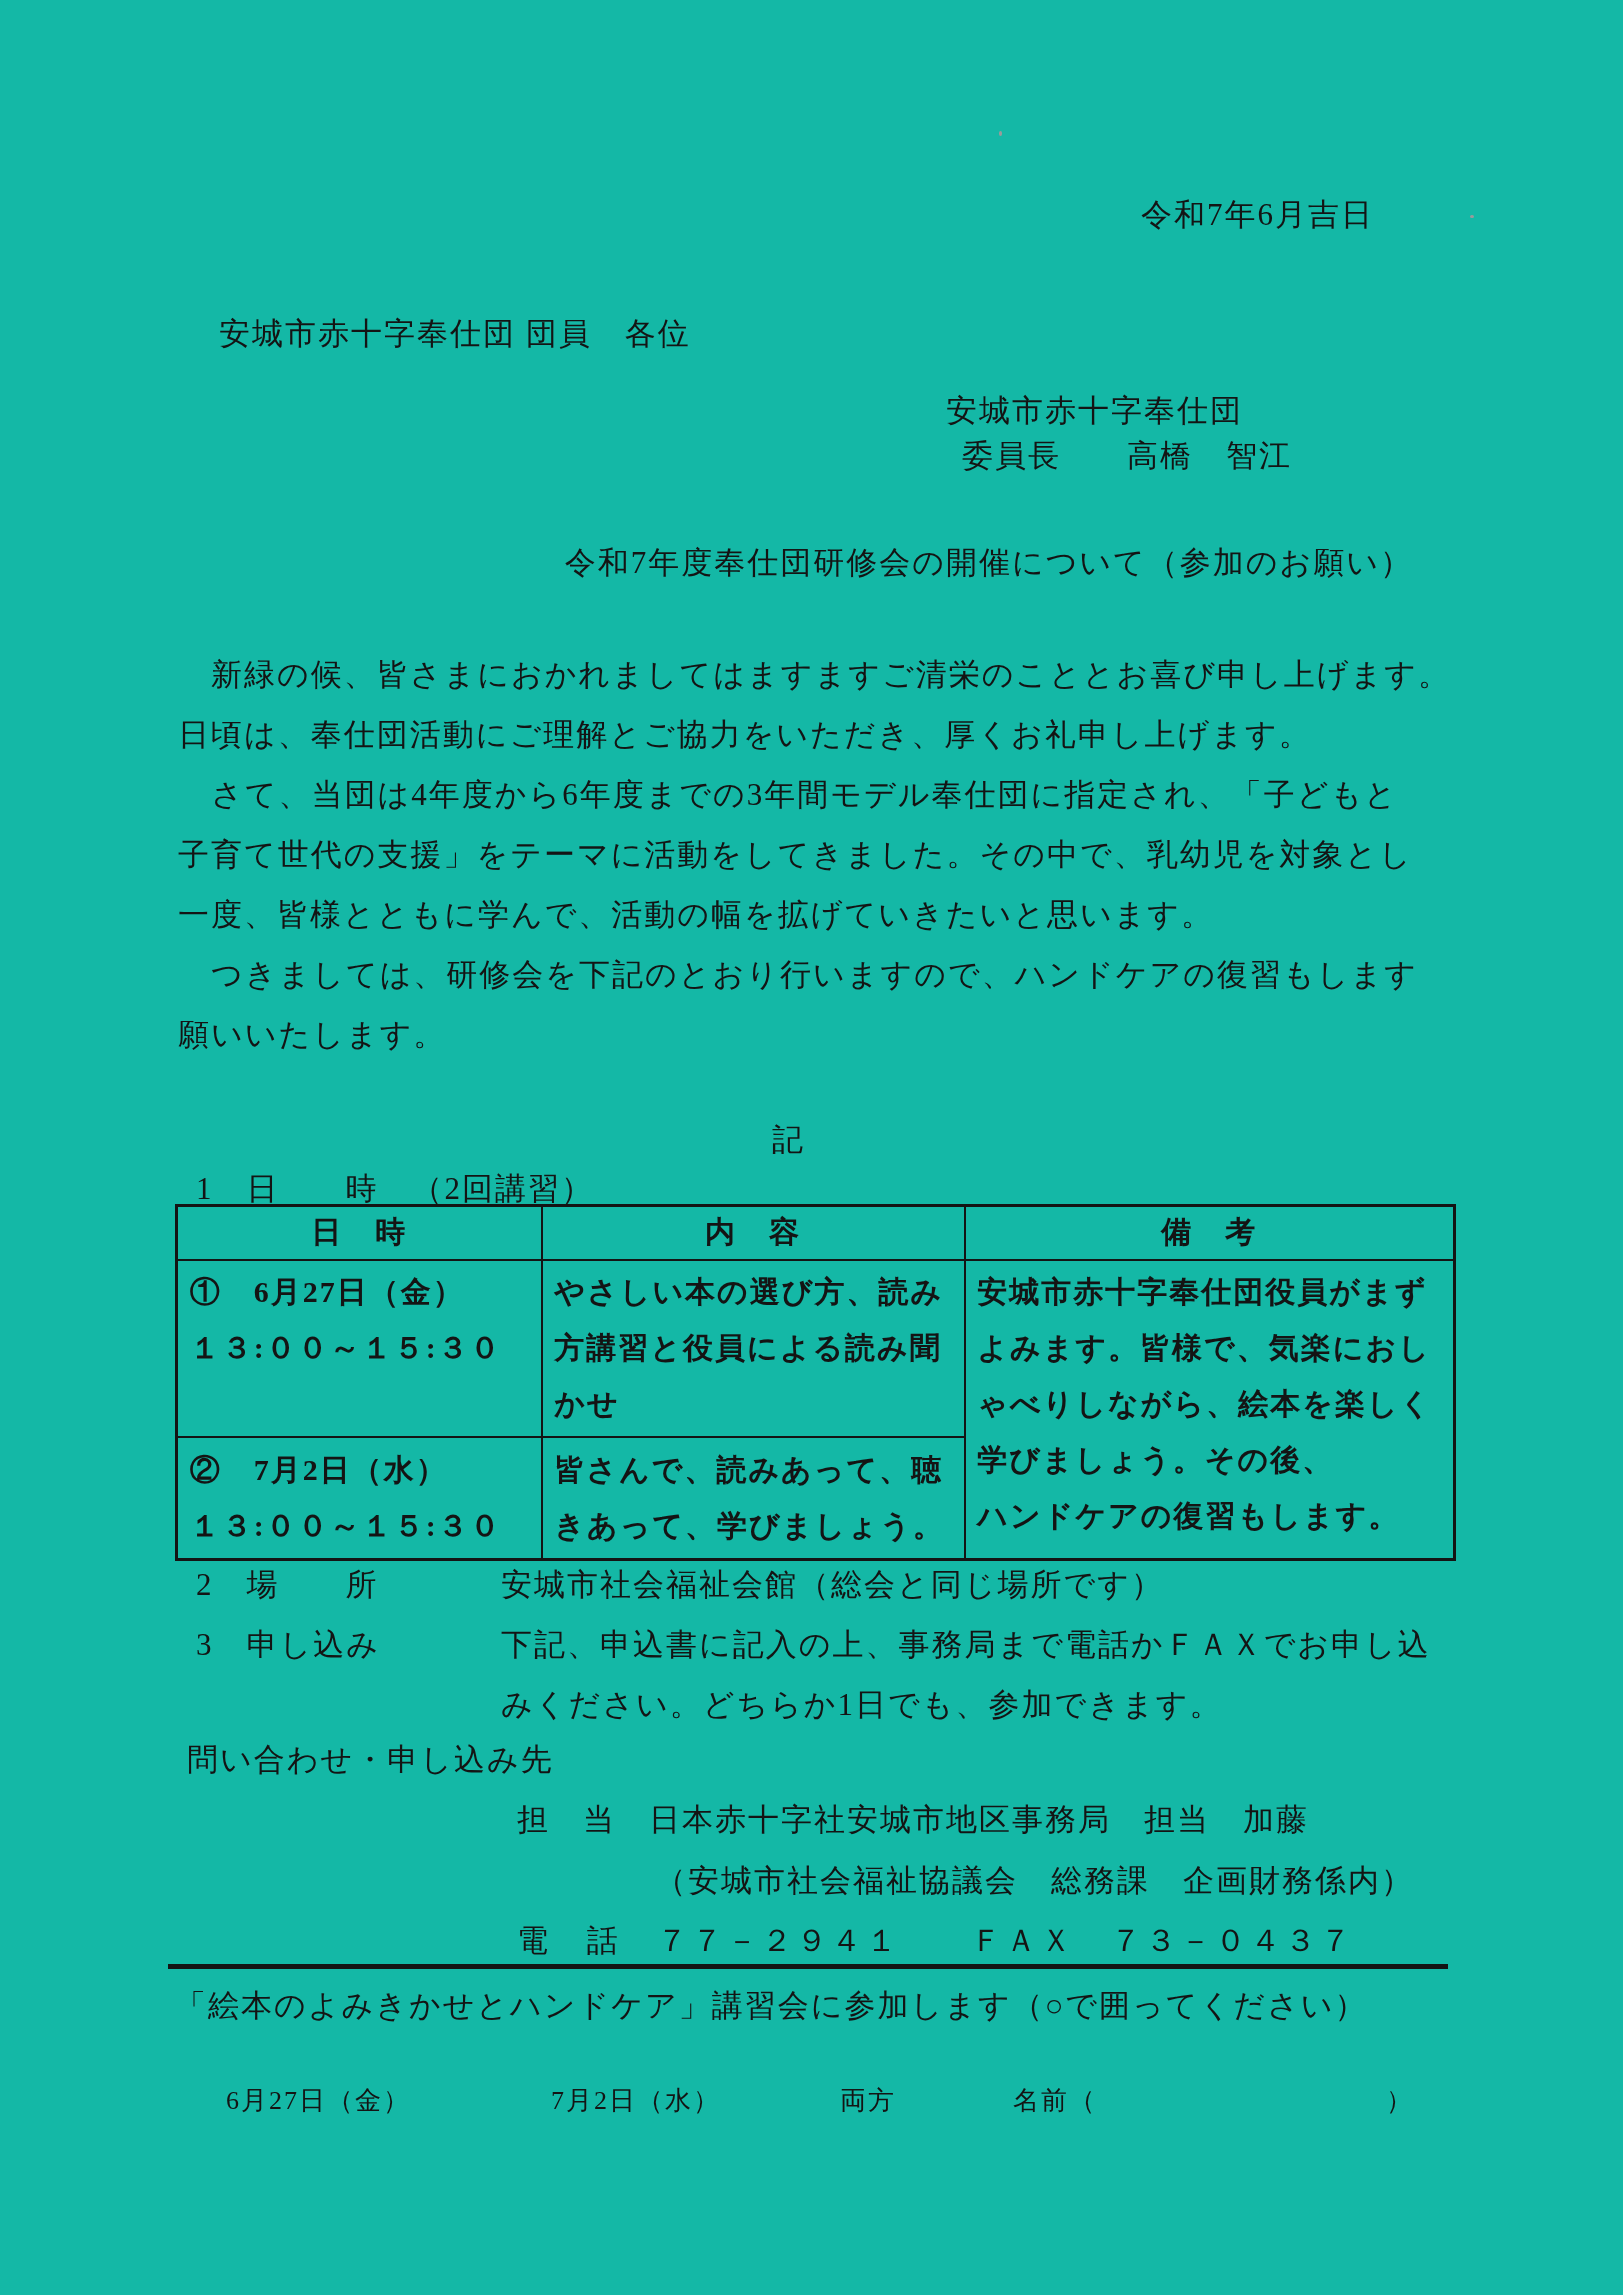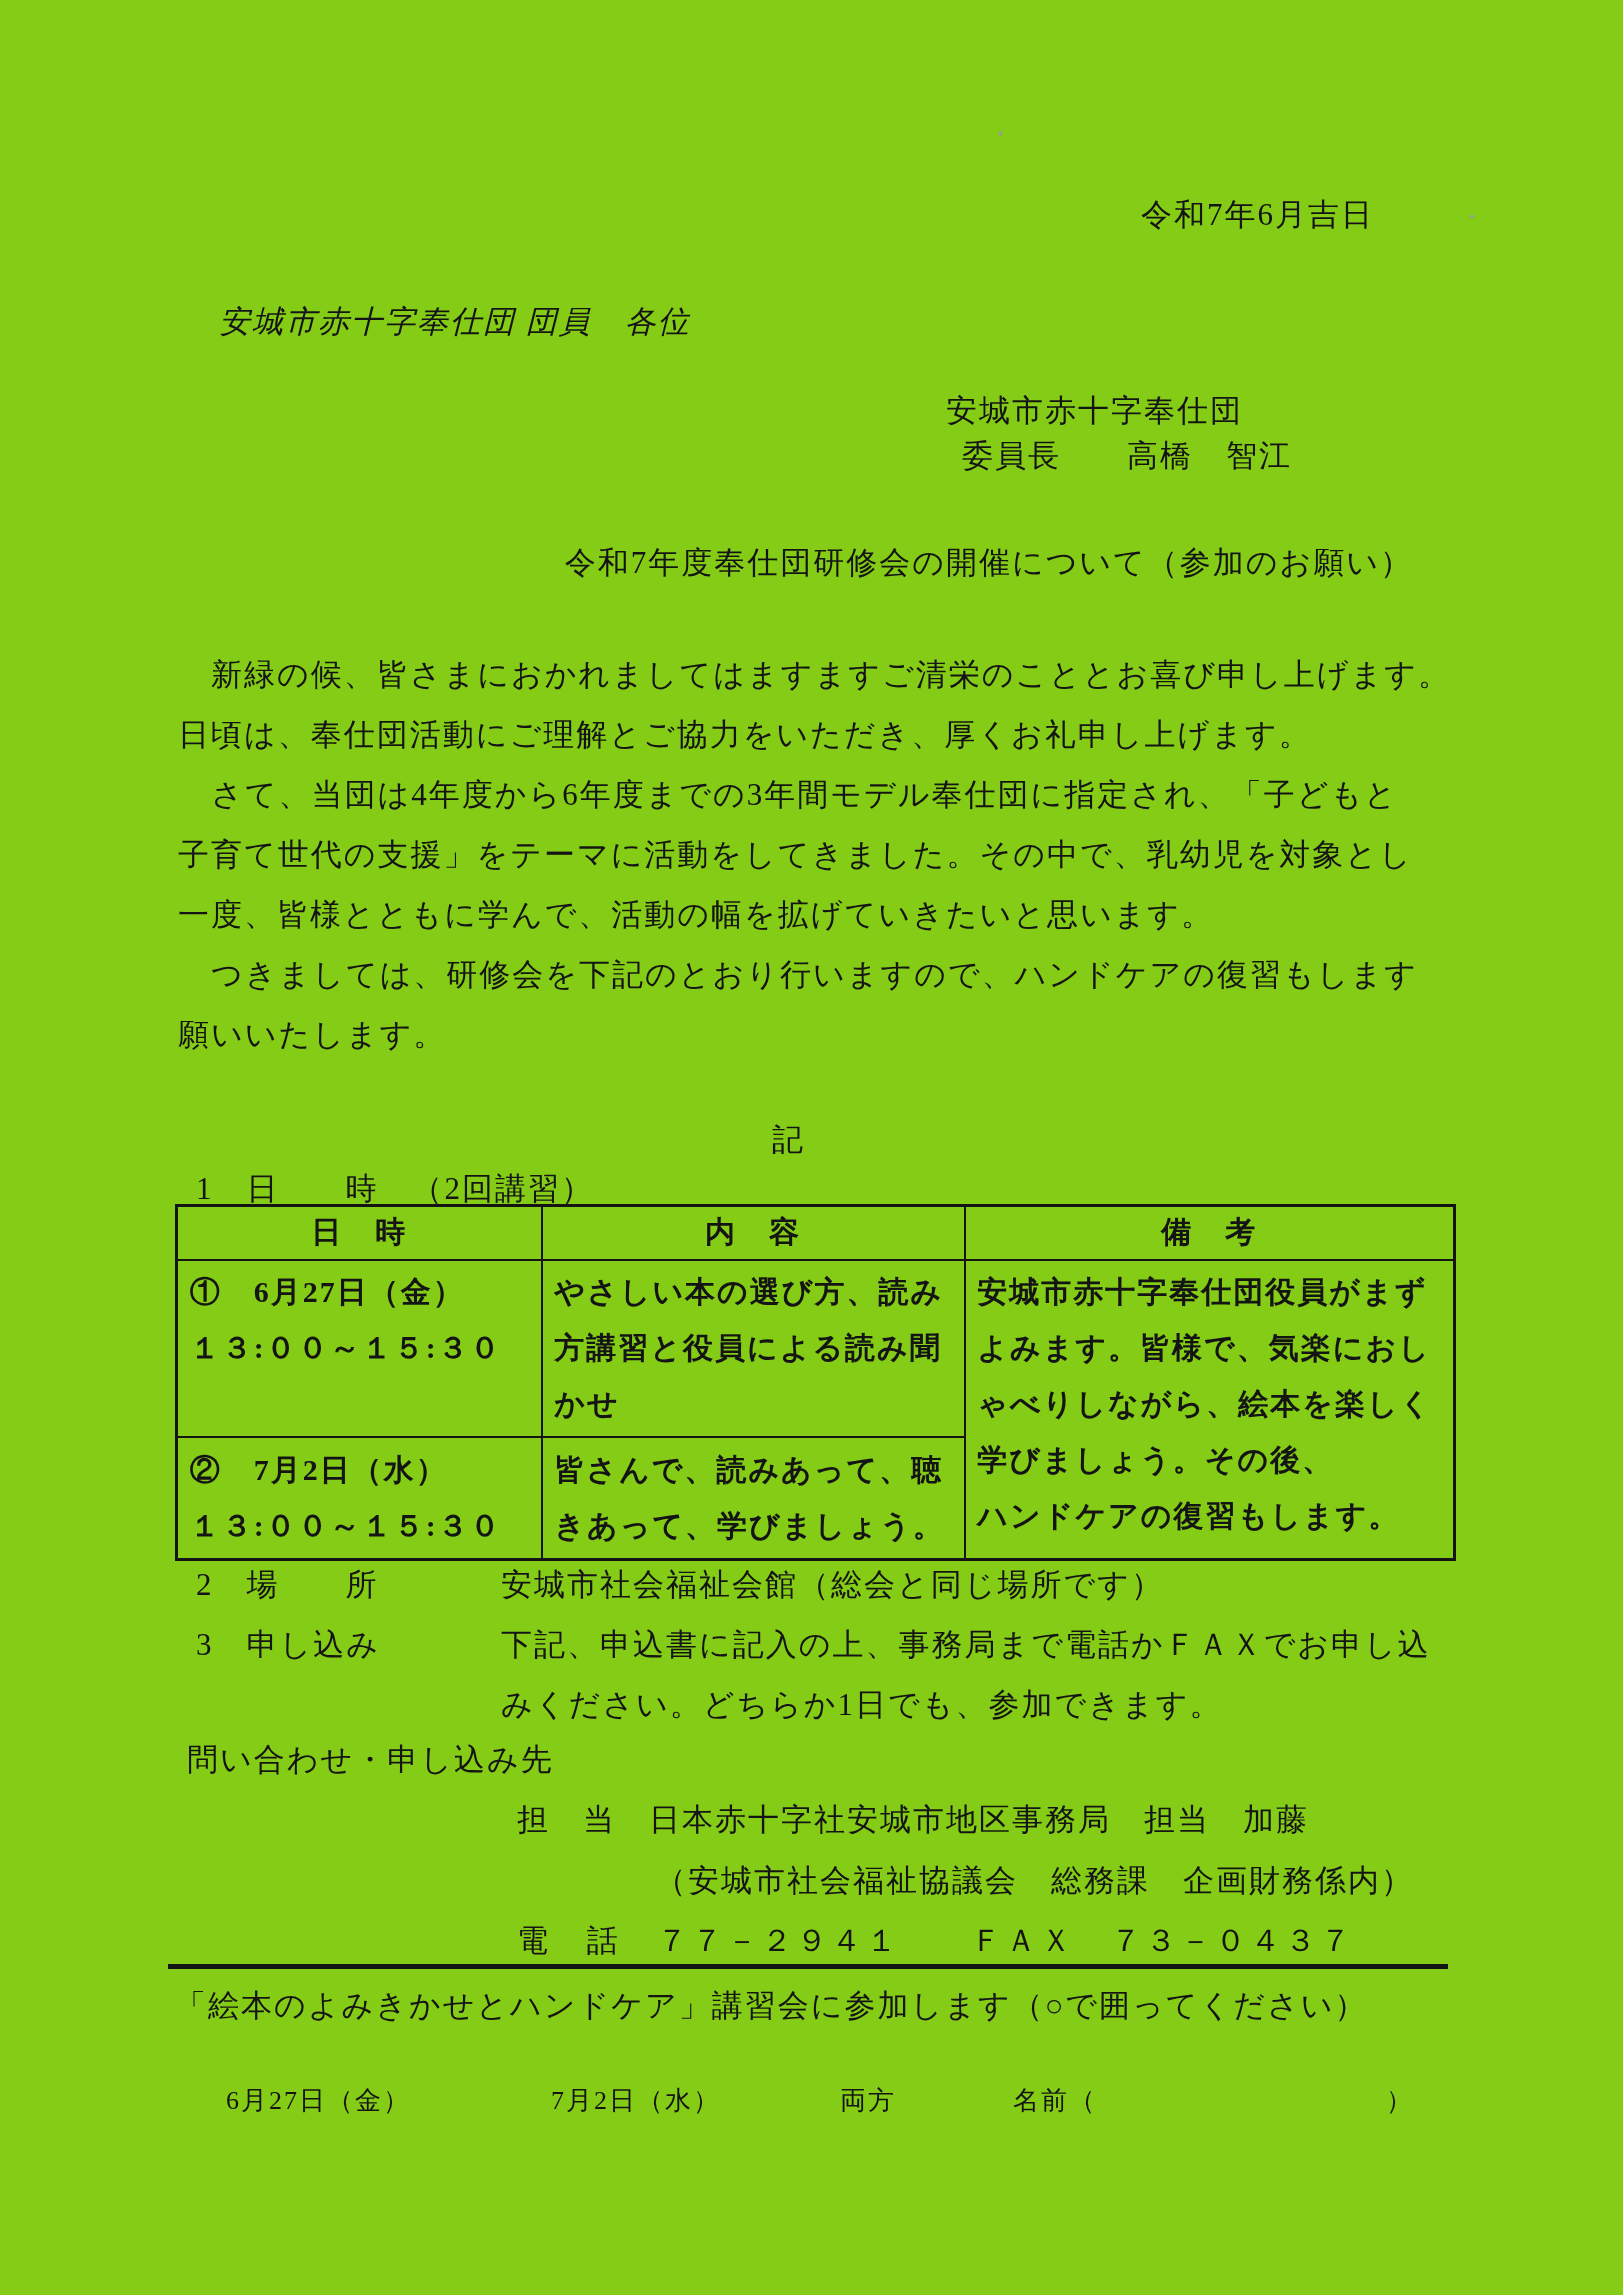--- a/index.html
+++ b/index.html
@@ -1,29 +1,29 @@
 <!DOCTYPE html>
 <html style="font-size:10.5px"><head>
 <meta charset="utf-8">
 <style>
   * { margin: 0; padding: 0; box-sizing: border-box; }
   html, body { background: #ffffff; }
   .page {
     position: relative;
     width: 1623px;
     height: 2295px;
-    background: #84cc16;
+    background: #14b8a6;
     color: #141414;
     font-family: "Liberation Serif", "DejaVu Serif", serif;
     overflow: hidden;
   }
   .abs { position: absolute; white-space: nowrap; }
   .t { font-size: 31px; letter-spacing: 2px; line-height: 1.2; }
   .date-line   { top: 196px;  right: 249px; }
-  .addressee   { top: 303px;  left: 219px; font-style: italic; }
+  .addressee   { top: 315px;  left: 219px; }
   .sender-org  { top: 392px;  left: 946px; }
   .sender-name { top: 437px;  left: 962px; }
   .subject {
     top: 542px; left: 0; width: 1413px;
     text-align: right; font-size: 31px; letter-spacing: 2px;
   }
   .body-block { top: 645px; left: 178px; width: 1283px; }
   .body-block .line {
     font-size: 31px; letter-spacing: 2px;
     height: 60px; line-height: 60px; white-space: nowrap;

